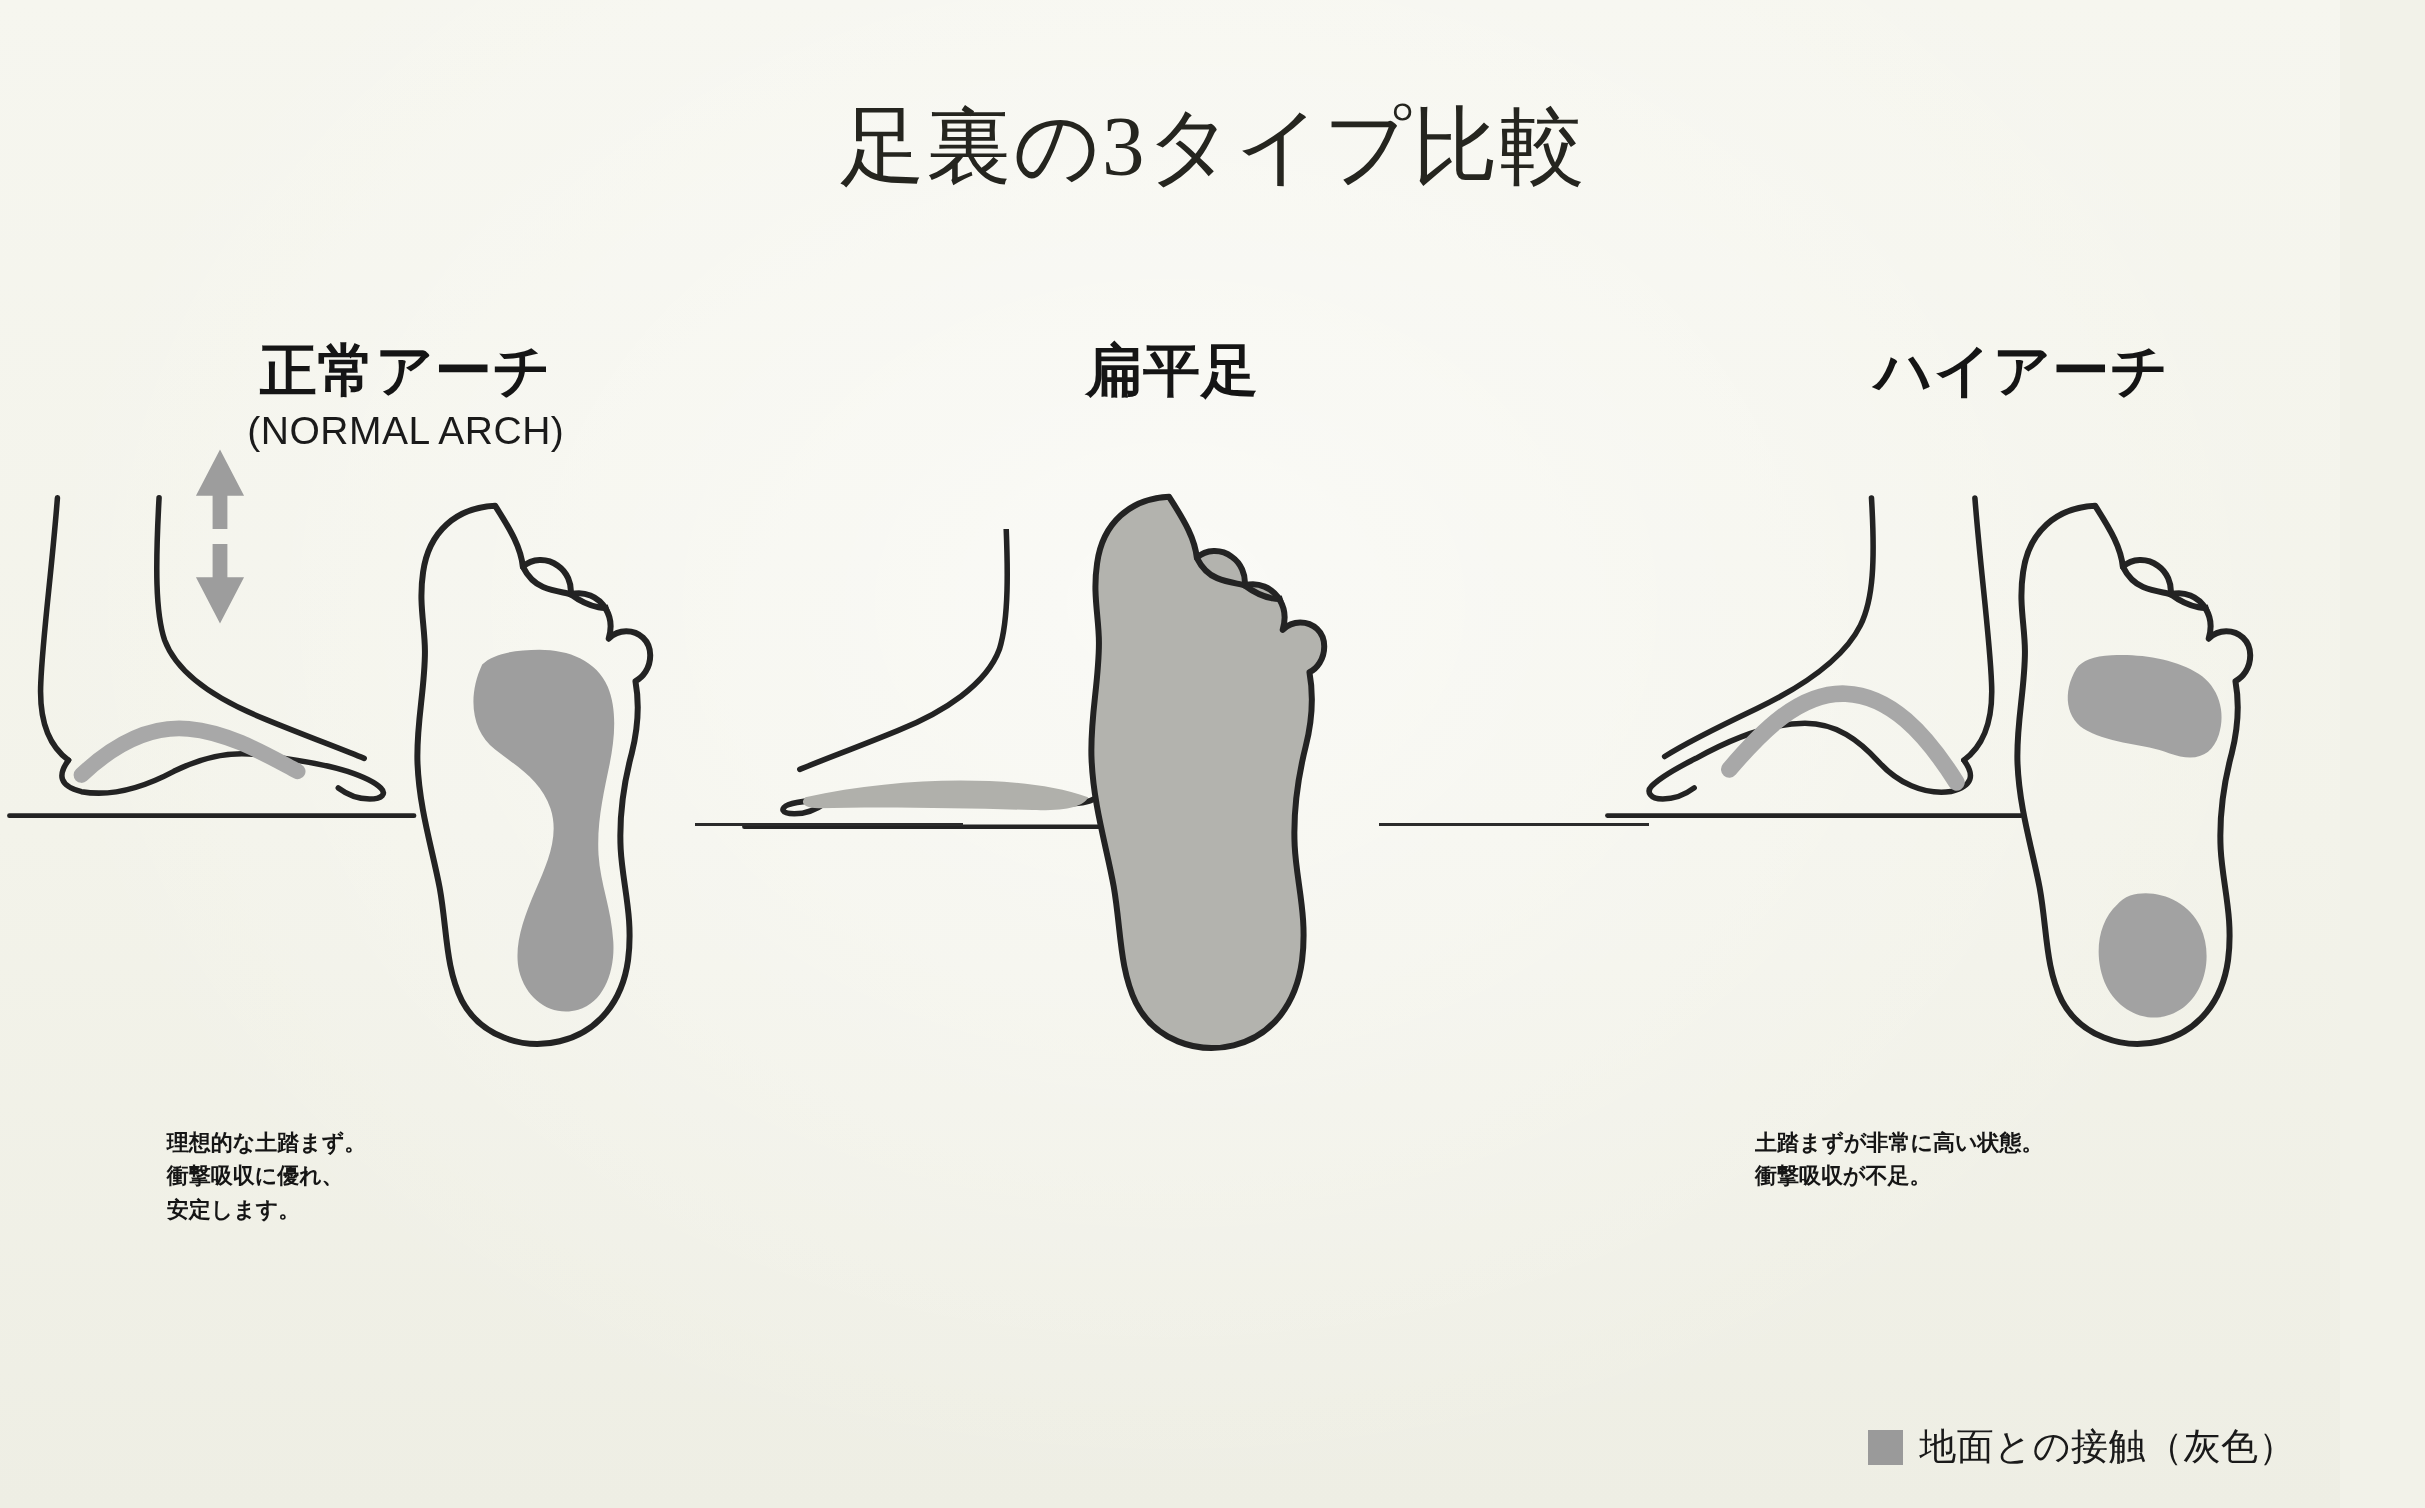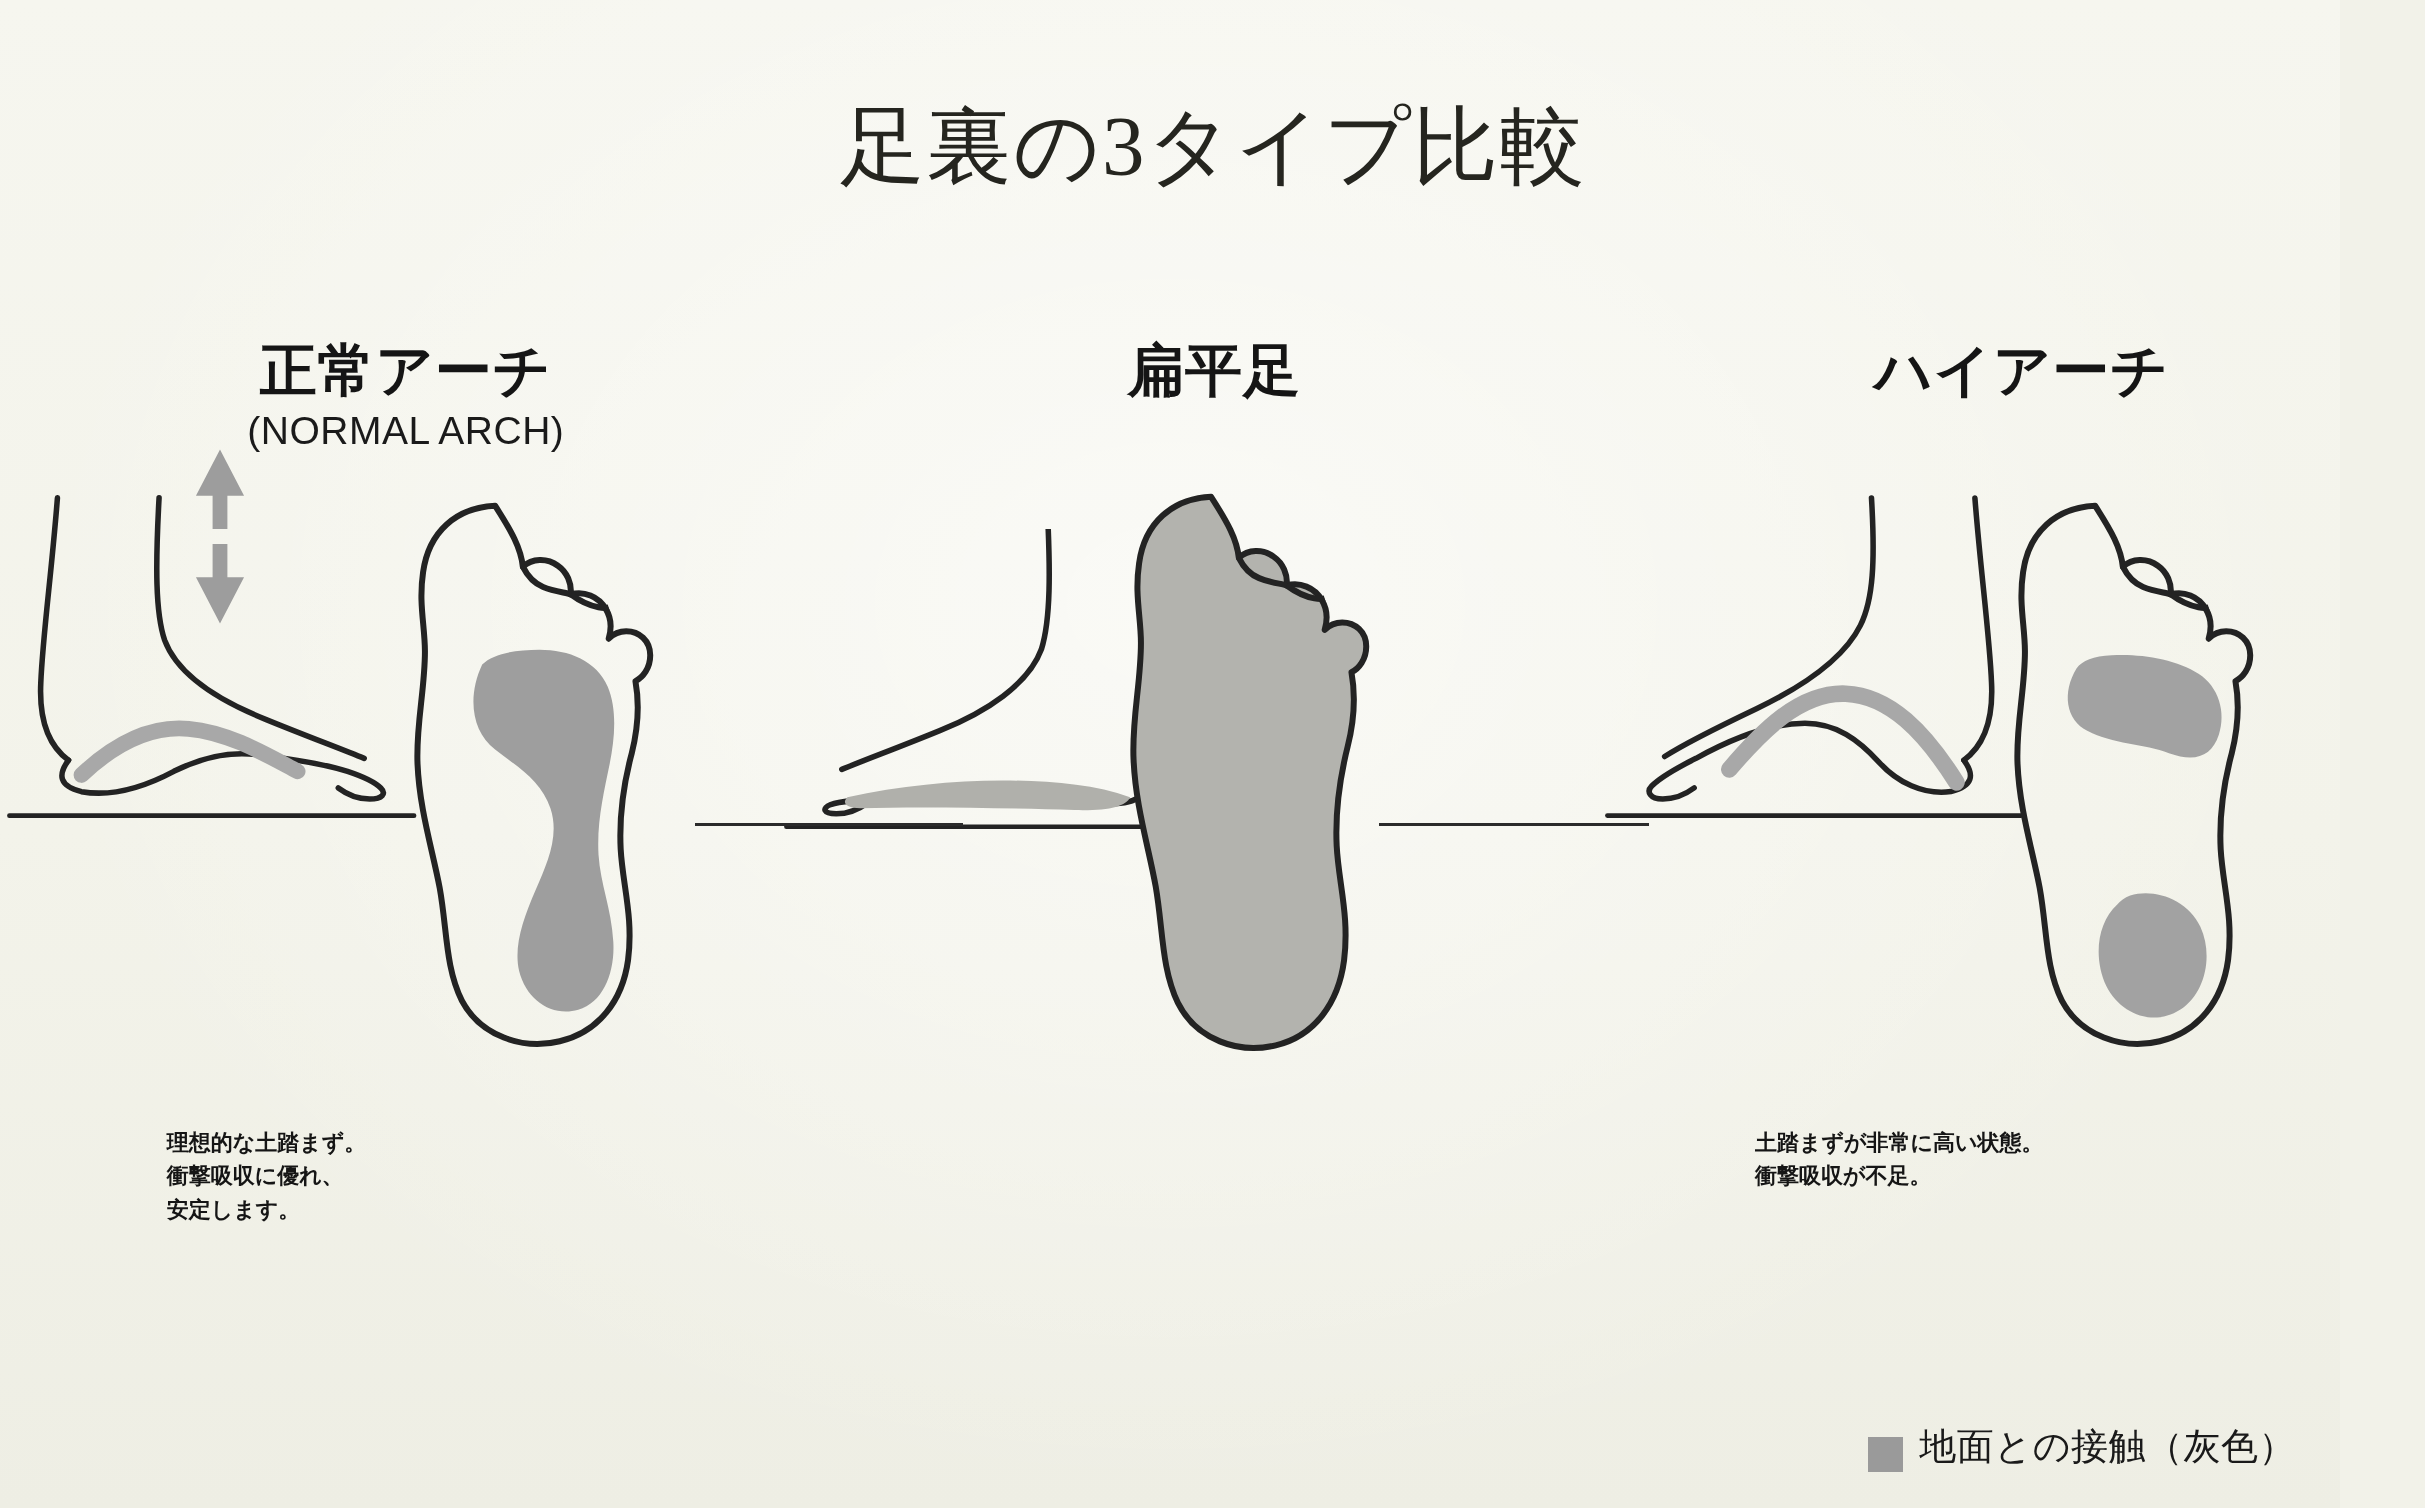--- a/index.html
+++ b/index.html
@@ -44,21 +44,21 @@
   }
 
   
   .column {
     position: absolute;
     top: 0;
     width: 808px;
     height: 1509px;
   }
   .col-0 { left: 1.8px; }
-  .col-1 { left: 810px; }
+  .col-1 { left: 768px; }
   .col-2 { left: 1618px; }
 
   .col-head {
     position: absolute;
     top: 340px;
     left: 0;
     width: 808px;
     text-align: center;
   }
   .head-jp {
@@ -122,21 +122,21 @@
   }
   #rule-1 { left: 695px;  top: 823px; width: 268px; }
   #rule-2 { left: 1379px; top: 823px; width: 270px; }
 
   
   #legend {
     position: absolute;
     right: 44px;
     bottom: 37px;
     display: flex;
-    align-items: flex-end;
+    align-items: center;
     gap: 16.6px;
   }
   #legend-swatch {
     width: 35px;
     height: 35px;
     background: #9a9a9a;
     flex: 0 0 auto;
   }
   #legend-label {
     font-size: 37px;

